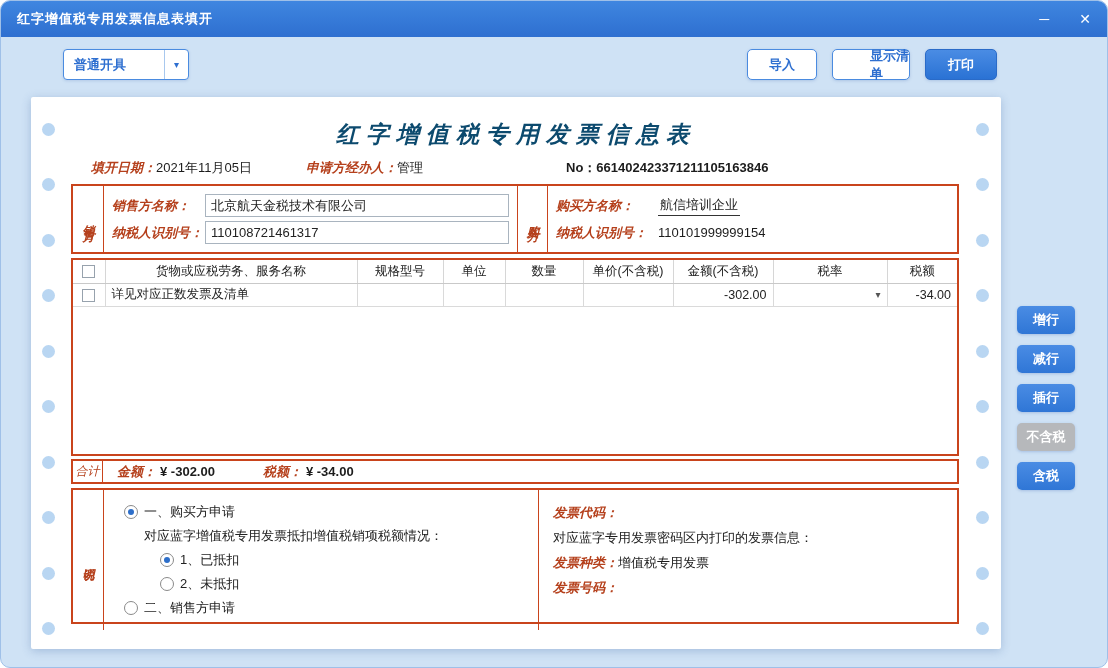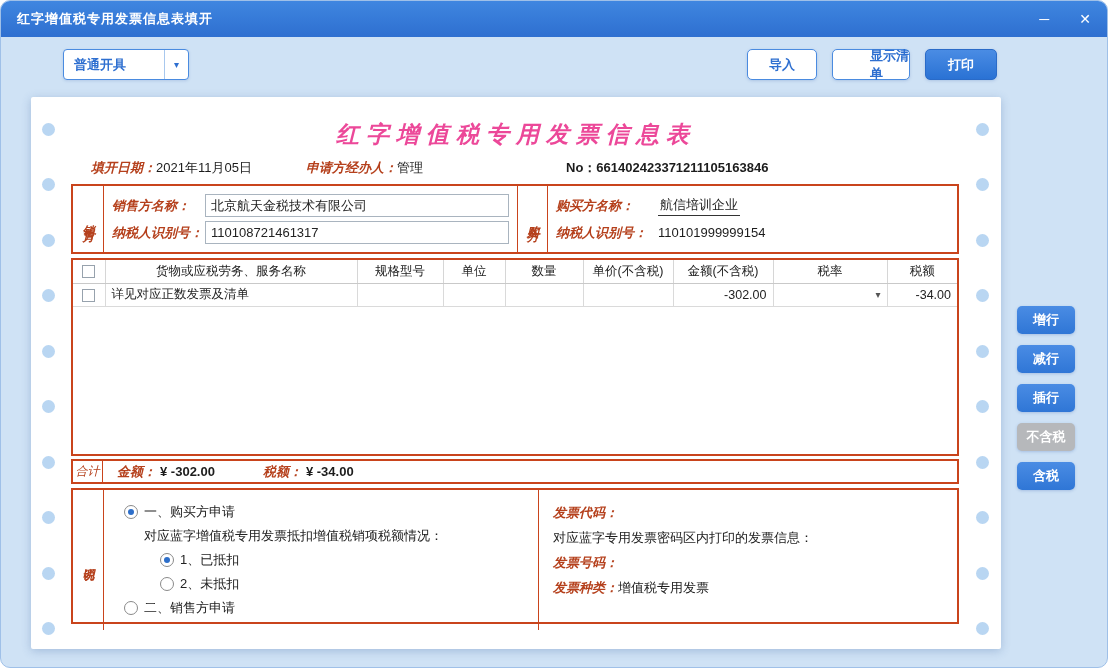--- a/index.html
+++ b/index.html
@@ -39,21 +39,21 @@
   .btn.import{width:70px;} .btn.showlist{width:78px;padding-left:37px;} .btn.print{width:72px;}
 
   
   .paper{position:absolute;left:30px;top:96px;width:970px;height:552px;background:#fff;
     border-radius:2px;box-shadow:0 2px 10px rgba(60,100,160,.3);}
   .dotcol{position:absolute;top:26px;bottom:14px;width:14px;display:flex;flex-direction:column;
     justify-content:space-between;align-items:center;}
   .dotcol.left{left:10px;} .dotcol.right{right:12px;}
   .dot{width:13px;height:13px;border-radius:50%;background:var(--dot);}
 
-  .form-title{position:absolute;top:22px;left:0;right:0;text-align:center;color:#ec4899;
+  .form-title{position:absolute;top:22px;left:0;right:0;text-align:center;color:#0c4a6e;
     font-size:23px;font-weight:bold;font-style:italic;letter-spacing:7px;}
 
   .redlbl{color:var(--form-red);font-style:italic;font-weight:bold;}
   .blk{color:#1c1c1c;}
 
   .info-row{position:absolute;top:62px;left:40px;right:42px;height:20px;font-size:13px;}
   .info-date{position:absolute;left:20px;}
   .info-agent{position:absolute;left:235px;}
   .info-no{position:absolute;left:495px;font-weight:bold;}
 
@@ -284,25 +284,25 @@
         </div>
       </div>
       <div class="note-right">
         <div class="note-line">
           <span class="redlbl">发票代码：</span>
         </div>
         <div class="note-line">
           <span class="blk">对应蓝字专用发票密码区内打印的发票信息：</span>
         </div>
         <div class="note-line">
-          <span class="redlbl">发票号码：</span>
-        </div>
-        <div class="note-line">
           <span class="redlbl">发票种类：</span>
           <span class="blk">增值税专用发票</span>
+        </div>
+        <div class="note-line">
+          <span class="redlbl">发票号码：</span>
         </div>
       </div>
     </div>
 
   </div>
 
   <div class="side-buttons">
     <div class="side-btn">增行</div>
     <div class="side-btn">减行</div>
     <div class="side-btn">插行</div>

